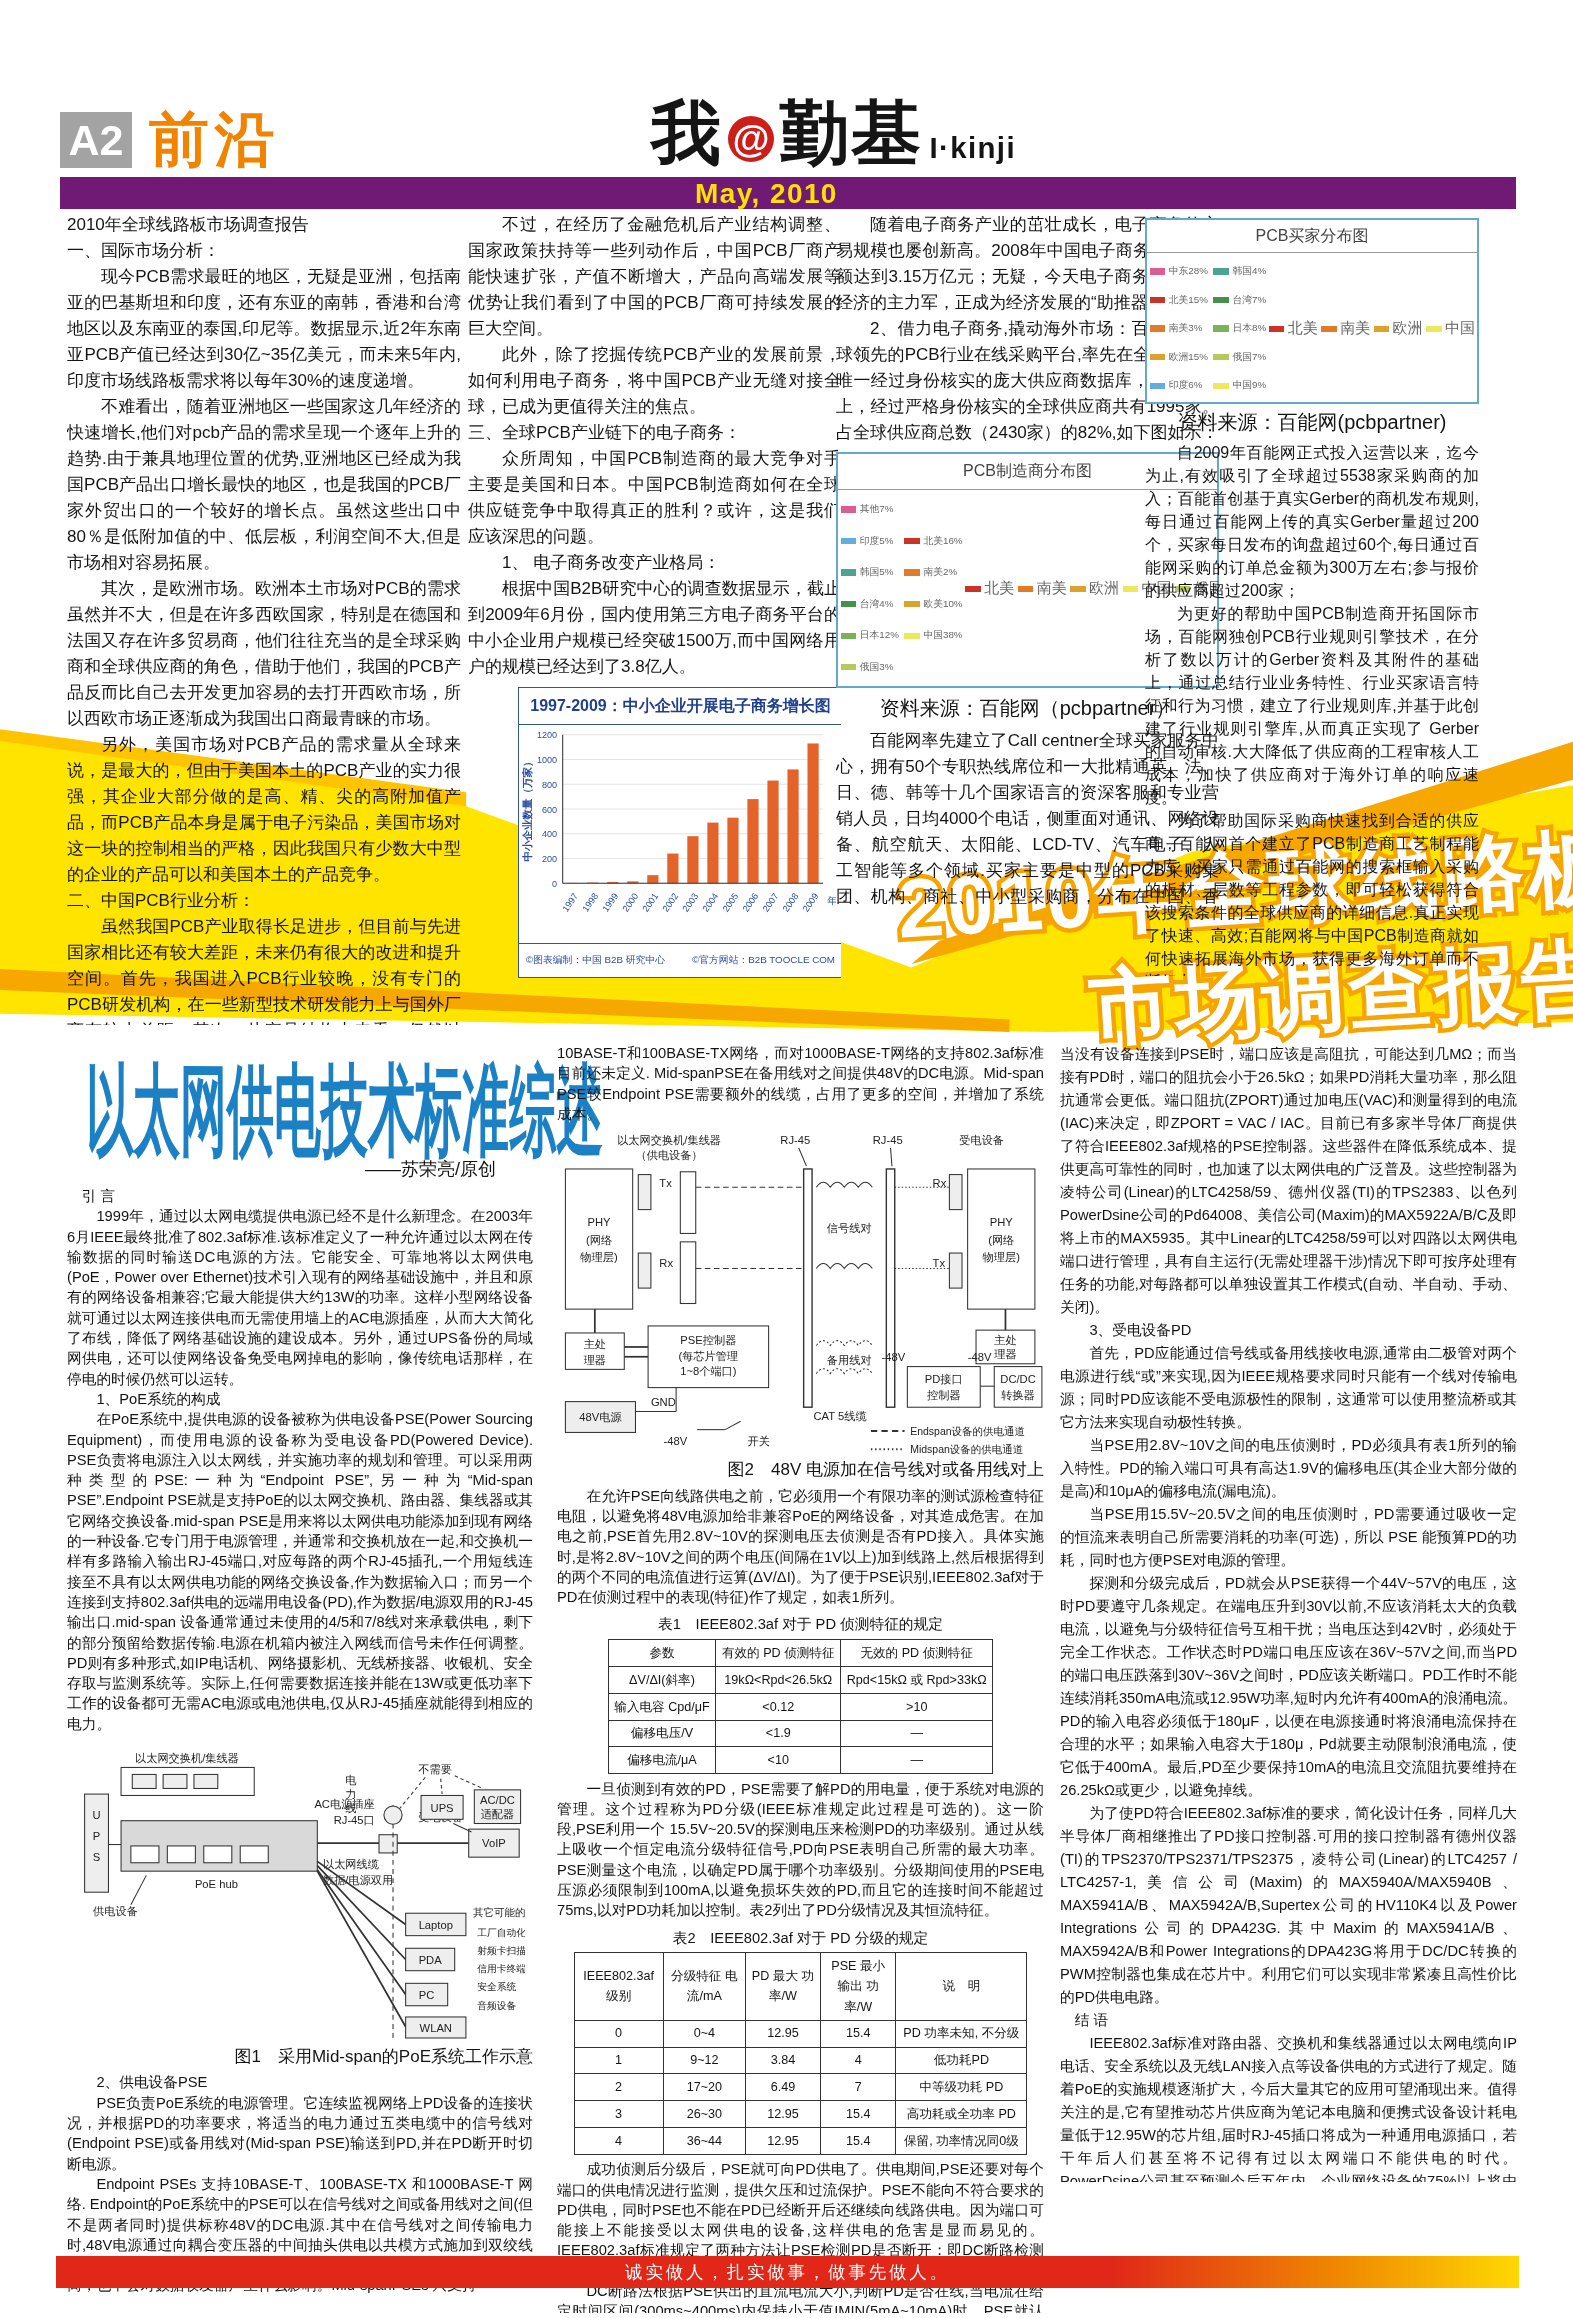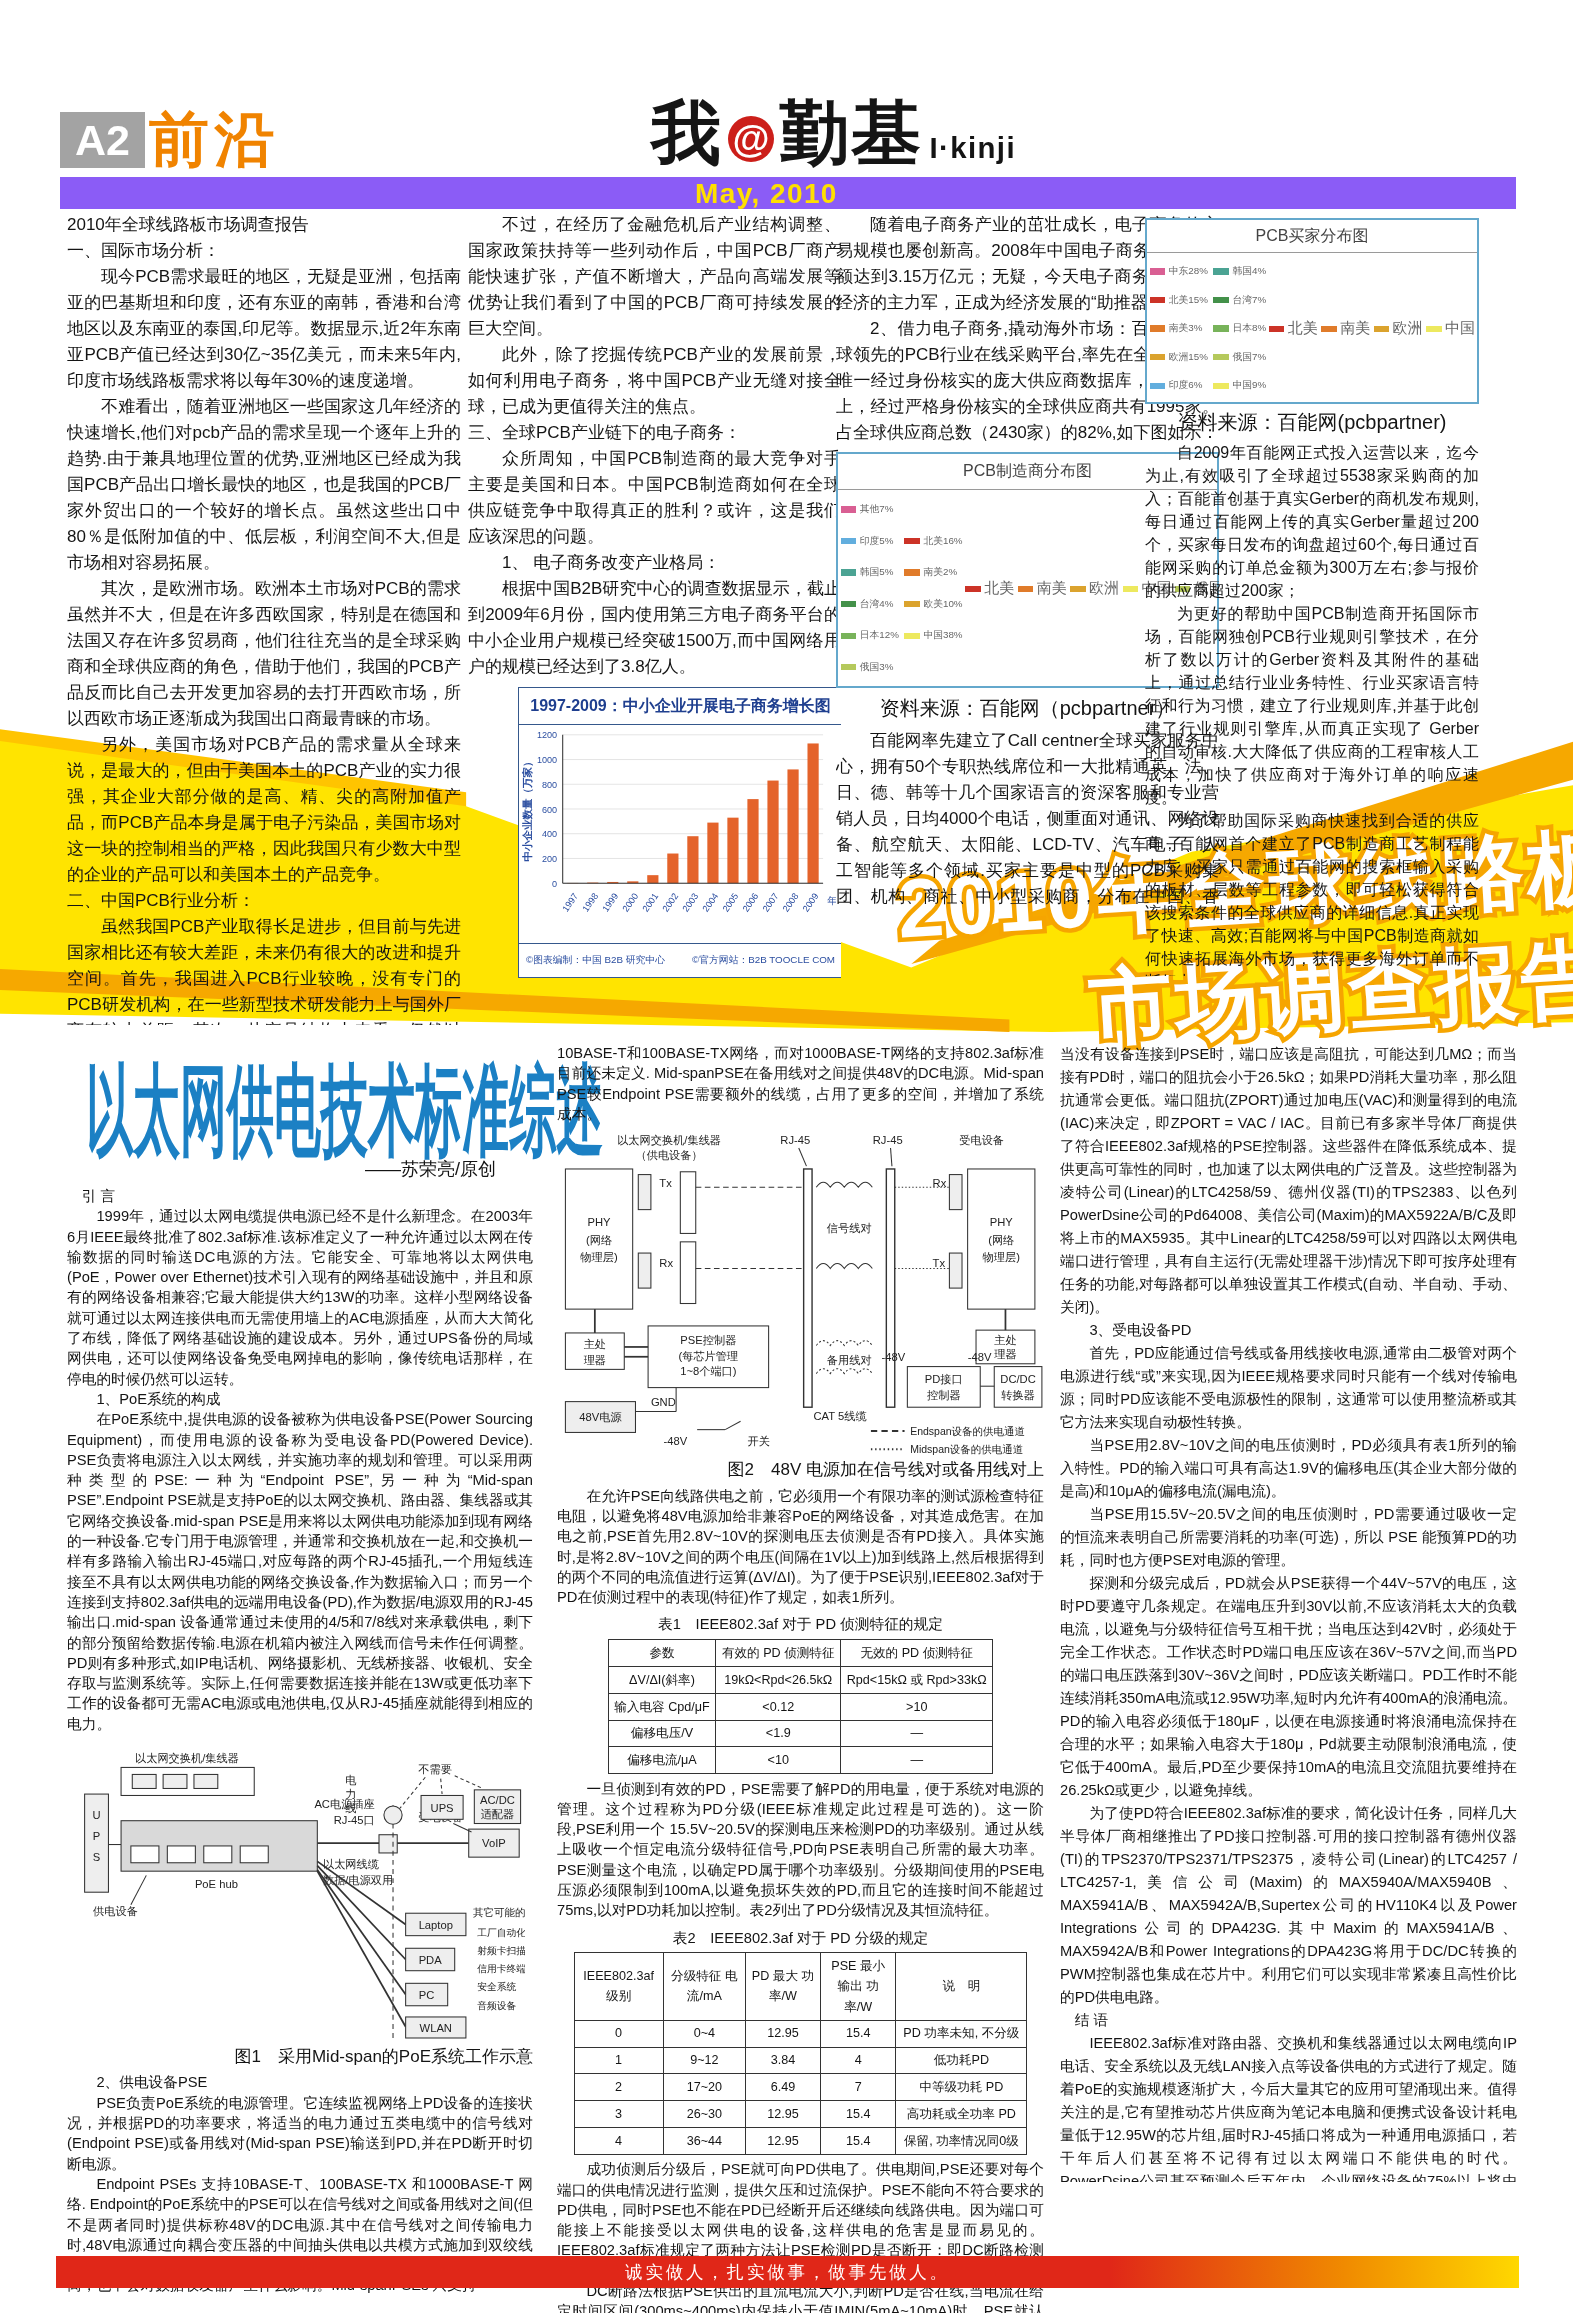--- a/index.html
+++ b/index.html
@@ -2,29 +2,29 @@
 <html style="font-size:11.2px"><head>
 <meta charset="utf-8">
 <style>
   html,body{margin:0;padding:0;background:#888;}
   #page{position:relative;width:1573px;height:2319px;background:#fff;overflow:hidden;
         font-family:"Liberation Sans","DejaVu Sans",sans-serif;color:#141414;}
   .abs{position:absolute;}
   p{margin:0;text-indent:2em;}
   p.nohead{text-indent:0;}
   
-  #edbox{left:60px;top:112px;width:85px;height:56px;background:#a3a3a3;color:#fff;
+  #edbox{left:60px;top:112px;width:72px;height:56px;background:#a3a3a3;color:#fff;
          font-size:43px;font-weight:bold;display:flex;align-items:center;justify-content:center;}
   #secttl{left:149px;top:100px;font-size:60px;font-weight:bold;color:#f08300;letter-spacing:5.6px;}
   #masthead{left:651px;top:98px;display:flex;align-items:flex-end;}
   .mzh{font-size:70px;font-weight:bold;color:#151515;letter-spacing:1.4px;line-height:1;}
   .mat{width:46px;height:46px;border-radius:50%;background:#cc1f1a;color:#fff;font-size:38px;
        font-weight:bold;display:flex;align-items:center;justify-content:center;margin:0 5.6px 5.6px;}
   .mlat{font-size:29.4px;font-weight:bold;margin-left:7px;padding-bottom:2.8px;letter-spacing:1.4px;}
-  #datebar{left:60px;top:177px;width:1456px;height:32px;background:#8b5cf6;}
+  #datebar{left:60px;top:177px;width:1456px;height:32px;background:#701a75;}
   #datetxt{position:absolute;left:635px;top:0.7px;color:#ffe000;font-size:28px;font-weight:bold;letter-spacing:1.4px;}
   
   .tcol{position:absolute;top:212px;font-size:17px;line-height:26px;text-align:justify;z-index:2;}
   #tc1{left:67px;width:394px;height:813px;overflow:hidden;}
   #tc2{left:468px;width:373px;height:813px;overflow:hidden;}
   #tc3{left:836px;width:383px;height:701px;overflow:hidden;}
   #tc4{left:1145px;width:334px;height:764px;overflow:hidden;font-size:16px;line-height:23px;}
   .srccap{text-align:center;font-size:20px;margin:7px 0;text-indent:0;}
   
   .chartbox{border:2.1px solid #64a8cc;background:#fff;margin:5.6px 0;}

